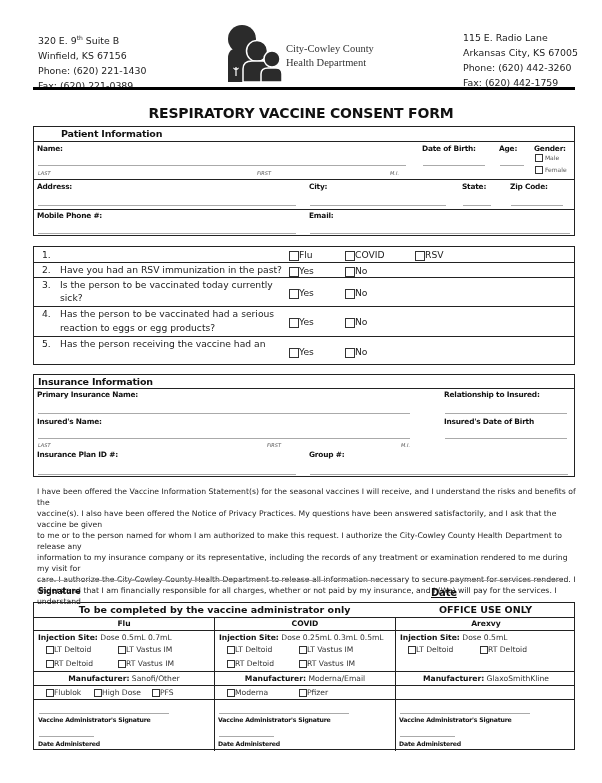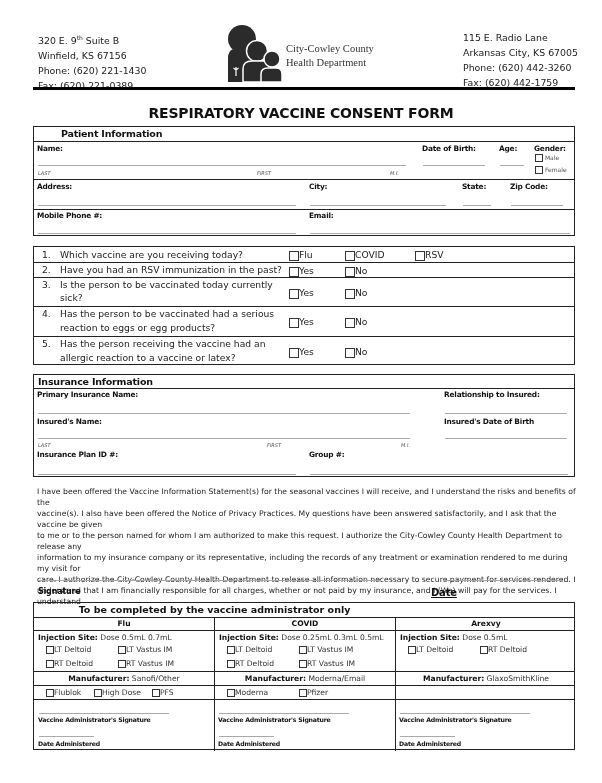--- a/index.html
+++ b/index.html
@@ -98,21 +98,20 @@
   <div class="abs lbl" style="left:3px;top:84px;">Mobile Phone #:</div>
   <div class="abs line" style="left:4px;top:106px;width:258px;"></div>
   <div class="abs lbl" style="left:275px;top:84px;text-align:right;">Email:</div>
   <div class="abs line" style="left:276px;top:106px;width:260px;"></div>
 </div>
 
 <div class="abs box" style="left:33px;top:246px;width:542px;height:119px;">
 
   <div class="qrow" style="top:0;height:15px;border-top:none;">
     <span class="abs q" style="left:8px;top:2px;">1.</span>
-    <span class="abs q" style="left:26px;top:2px;">Which vaccine are you receiving today?</span>
     <span class="abs q" style="left:255px;top:2px;"><span class="cb"></span><span>Flu</span></span>
     <span class="abs q" style="left:311px;top:2px;"><span class="cb"></span><span>COVID</span></span>
     <span class="abs q" style="left:381px;top:2px;"><span class="cb"></span><span>RSV</span></span>
   </div>
 
   <div class="qrow" style="top:15px;height:15px;">
     <span class="abs q" style="left:8px;top:1px;">2.</span>
     <span class="abs q" style="left:26px;top:1px;">Have you had an RSV immunization in the past?</span>
     <span class="abs q" style="left:255px;top:2px;"><span class="cb"></span><span>Yes</span></span>
     <span class="abs q" style="left:311px;top:2px;"><span class="cb"></span><span>No</span></span>
@@ -130,21 +129,20 @@
     <span class="abs q" style="left:8px;top:1px;">4.</span>
     <span class="abs q" style="left:26px;top:1px;text-align:center;">Has the person to be vaccinated had a serious</span>
     <span class="abs q" style="left:26px;top:15px;">reaction to eggs or egg products?</span>
     <span class="abs q" style="left:255px;top:9px;"><span class="cb"></span><span>Yes</span></span>
     <span class="abs q" style="left:311px;top:9px;"><span class="cb"></span><span>No</span></span>
   </div>
 
   <div class="qrow" style="top:89px;height:30px;">
     <span class="abs q" style="left:8px;top:1px;">5.</span>
     <span class="abs q" style="left:26px;top:1px;">Has the person receiving the vaccine had an</span>
-    <span class="abs q" style="left:26px;top:15px;">allergic reaction to a vaccine or latex?</span>
     <span class="abs q" style="left:255px;top:9px;"><span class="cb"></span><span>Yes</span></span>
     <span class="abs q" style="left:311px;top:9px;"><span class="cb"></span><span>No</span></span>
   </div>
 </div>
 
 <div class="abs box" style="left:33px;top:374px;width:542px;height:103px;">
   <div class="abs sec-hd" style="left:4px;top:1px;">Insurance Information</div>
   <div class="abs" style="left:0;right:0;top:13px;height:1px;background:#222;"></div>
   <div class="abs lbl" style="left:3px;top:15px;">Primary Insurance Name:</div>
   <div class="abs line" style="left:4px;top:38px;width:372px;"></div>
@@ -175,20 +173,21 @@
 </div>
 
 <div class="abs line" style="left:38px;top:580px;width:343px;"></div>
 <div class="abs lbl" style="left:38px;top:587px;font-size:8px;">Signature</div>
 <div class="abs line" style="left:443px;top:580px;width:120px;"></div>
 <div class="abs lbl" style="left:431px;top:587px;font-size:10px;text-decoration:underline;">Date</div>
 
 <div class="abs box" style="left:33px;top:602px;width:542px;height:148px;">
 
   <div class="abs hd-cell" style="left:0;width:361px;top:1px;font-size:9.5px;">To be completed by the vaccine administrator only</div>
+  <div class="abs hd-cell" style="left:361px;width:181px;top:1px;font-size:9.5px;">OFFICE USE ONLY</div>
   <div class="abs" style="left:0;right:0;top:14px;height:1px;background:#222;"></div>
 
   <div class="abs" style="left:180px;top:14px;width:1px;height:134px;background:#222;"></div>
   <div class="abs" style="left:361px;top:14px;width:1px;height:134px;background:#222;"></div>
 
   <div class="abs hd-cell" style="left:0;width:180px;top:16px;font-size:7.6px;">Flu</div>
   <div class="abs hd-cell" style="left:181px;width:180px;top:16px;font-size:7.6px;">COVID</div>
   <div class="abs hd-cell" style="left:362px;width:180px;top:16px;font-size:7.6px;">Arexvy</div>
   <div class="abs" style="left:0;right:0;top:27px;height:1px;background:#222;"></div>
 

